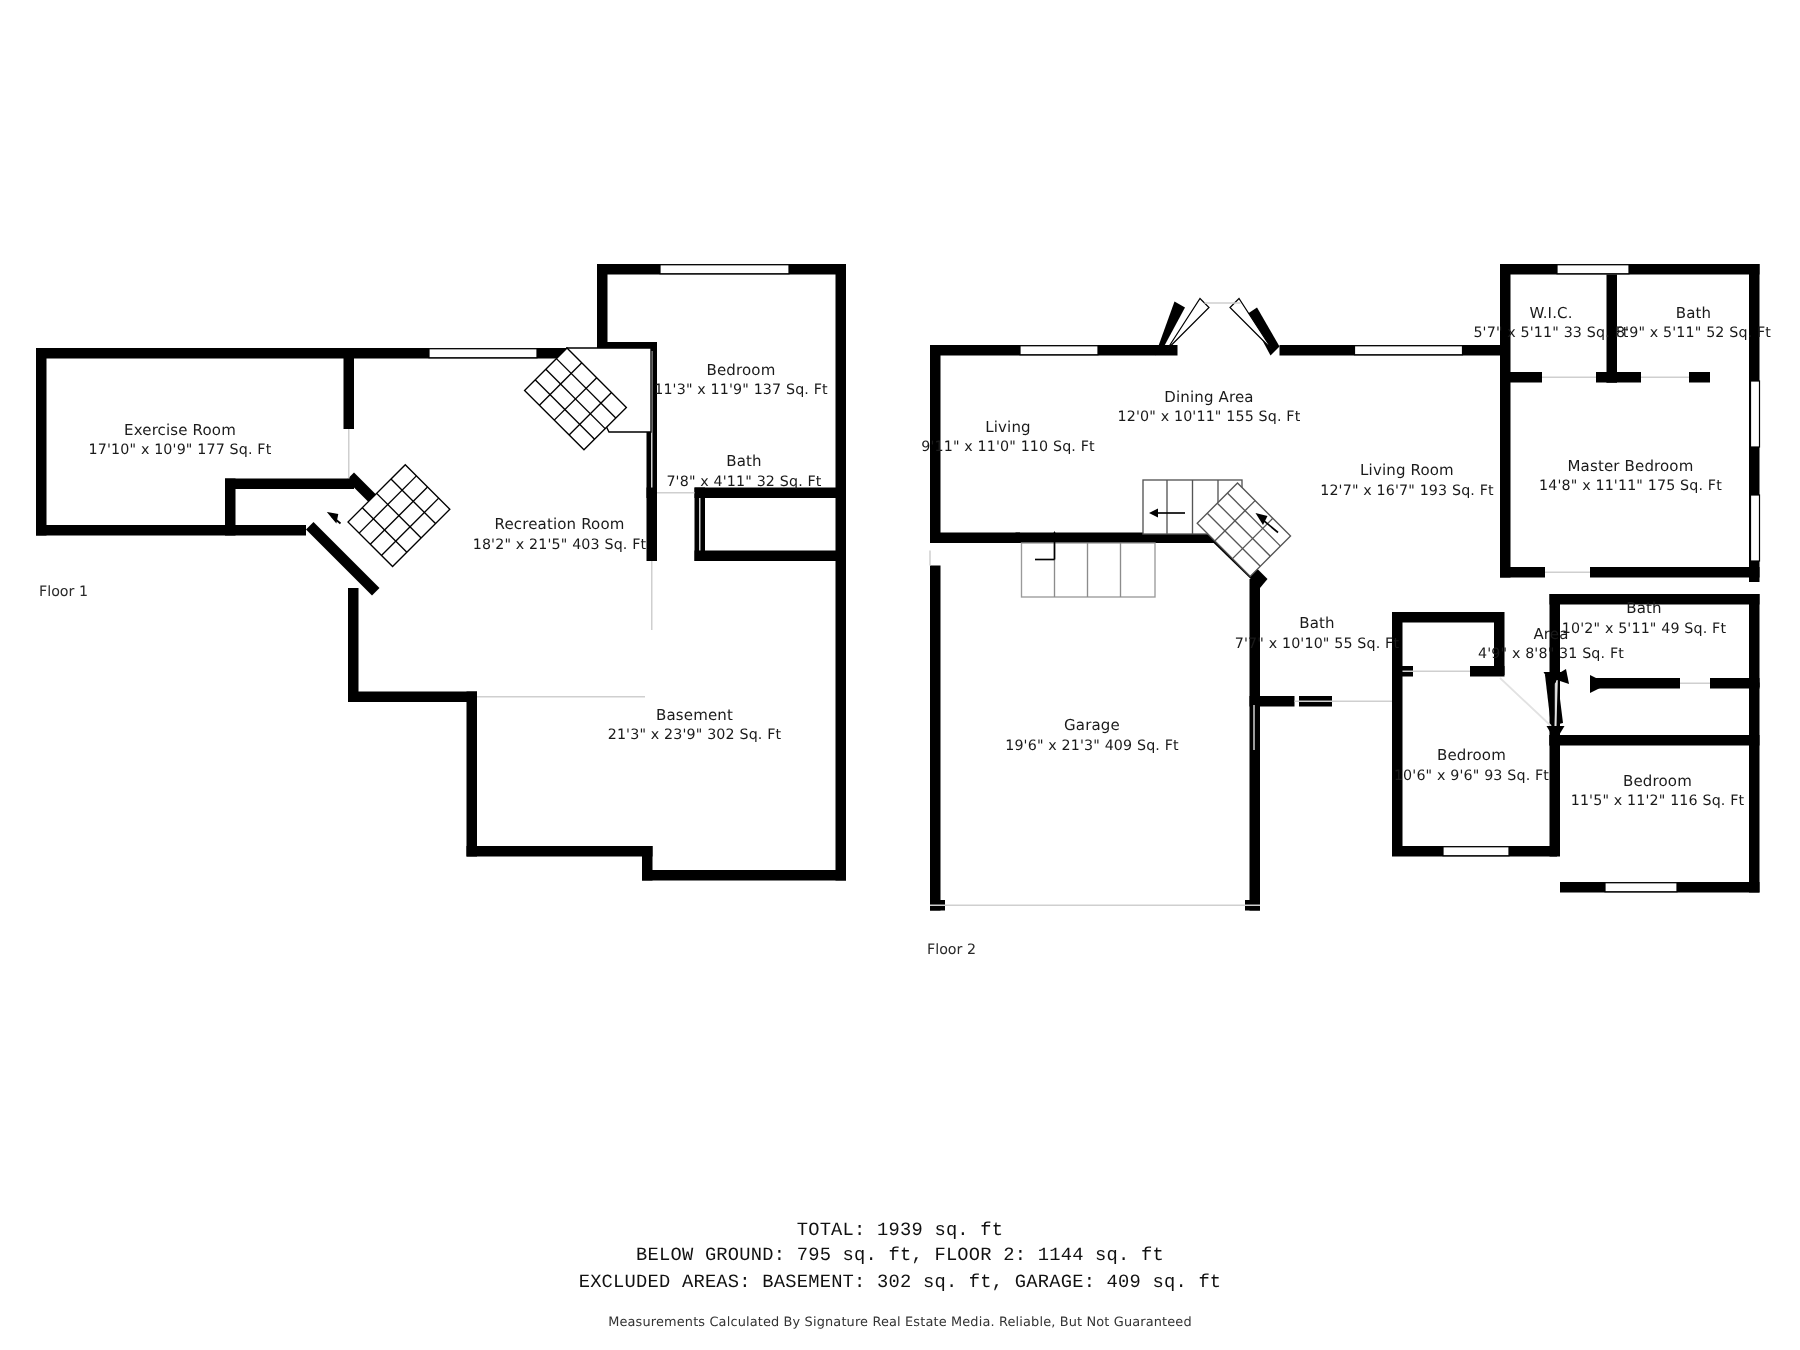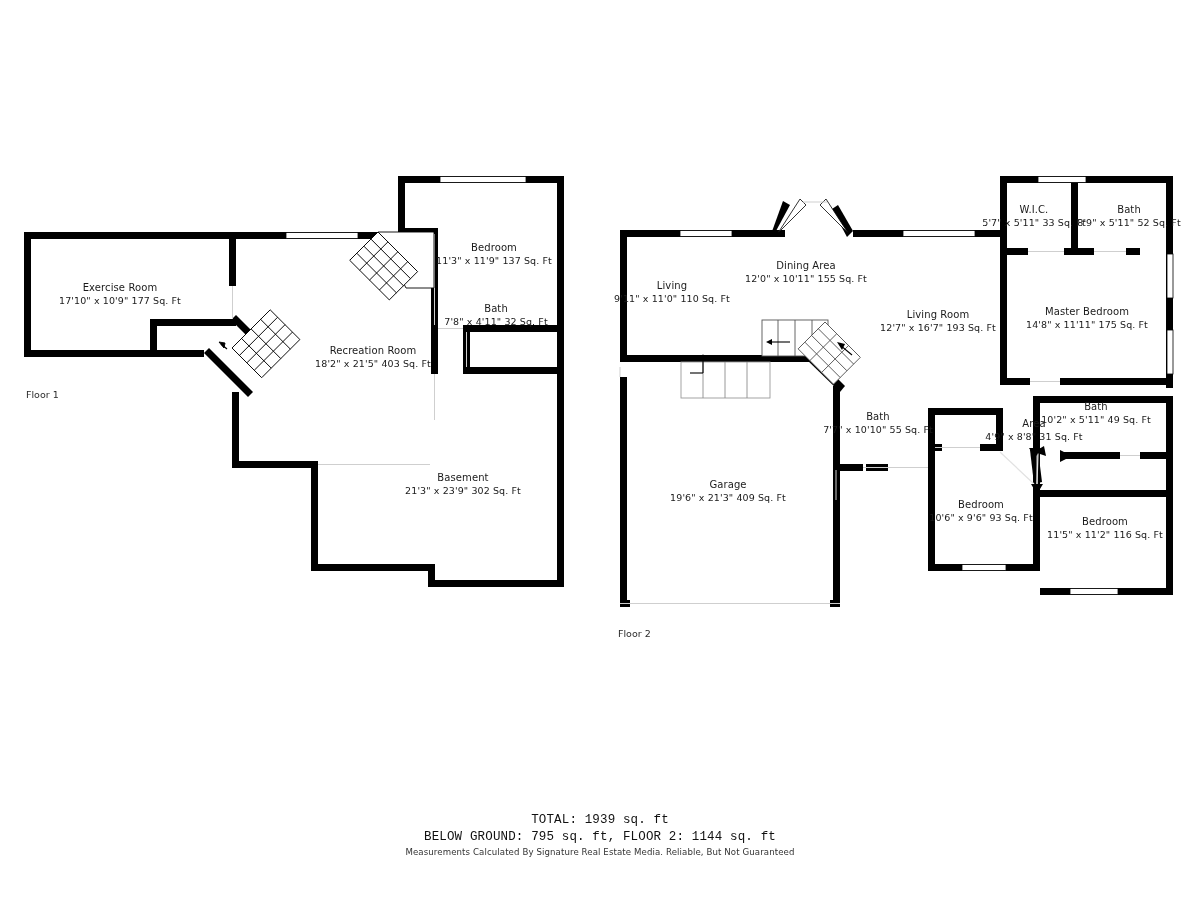--- a/index.html
+++ b/index.html
@@ -56,20 +56,21 @@
   #footer .sum-line {
     display: block;
     font-size: 12.5px;
     line-height: 1.38;
     color: #111;
     letter-spacing: 0.15px;
     font-family: Liberation Mono, monospace;
   }
   #footer .credit-line {
     display: block;
+    margin-top: 13px;
     font-size: 8.6px;
     color: #333;
     letter-spacing: 0.1px;
   }
 </style>
 </head>
 <body>
 
 <svg id="plan-canvas" viewBox="0 0 1200 900">
 
@@ -394,14 +395,15 @@
 </div>
 <div class="room-label" style="left:1105px; top:528px;">
   <span class="rl-name">Bedroom</span>
   <span class="rl-dims">11'5" x 11'2" 116 Sq. Ft</span>
 </div>
 <div class="floor-tag" style="left:618px; top:628px;">Floor 2</div>
 
 <div id="footer">
   <span class="sum-line">TOTAL: 1939 sq. ft</span>
   <span class="sum-line">BELOW GROUND: 795 sq. ft, FLOOR 2: 1144 sq. ft</span>
+  <span class="sum-line">EXCLUDED AREAS: BASEMENT: 302 sq. ft, GARAGE: 409 sq. ft</span>
   <span class="credit-line">Measurements Calculated By Signature Real Estate Media. Reliable, But Not Guaranteed</span>
 </div>
 
 </body></html>

